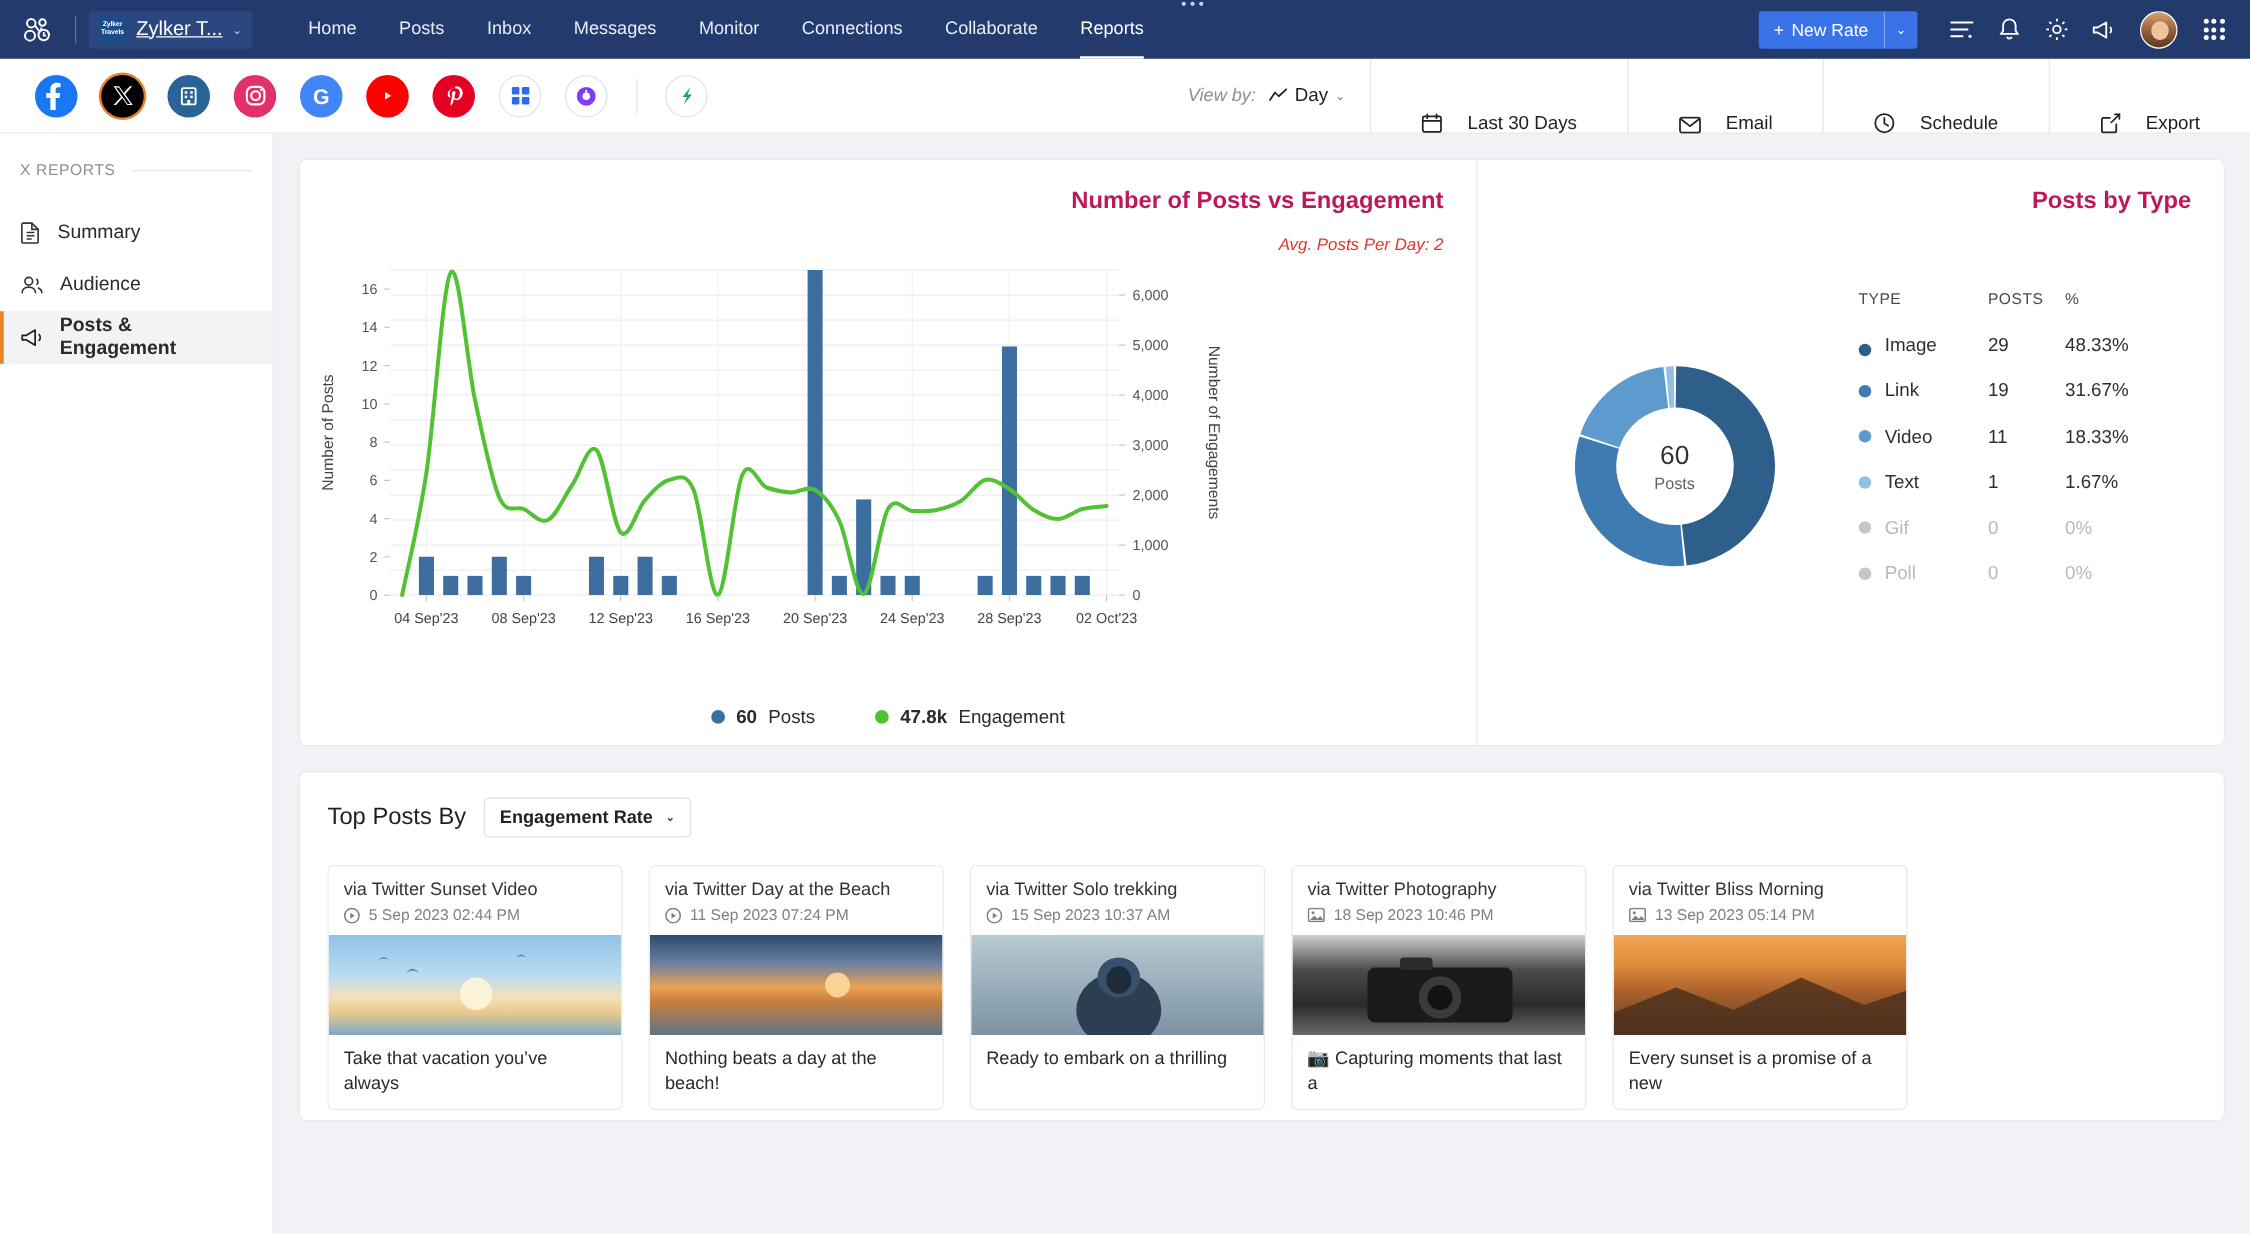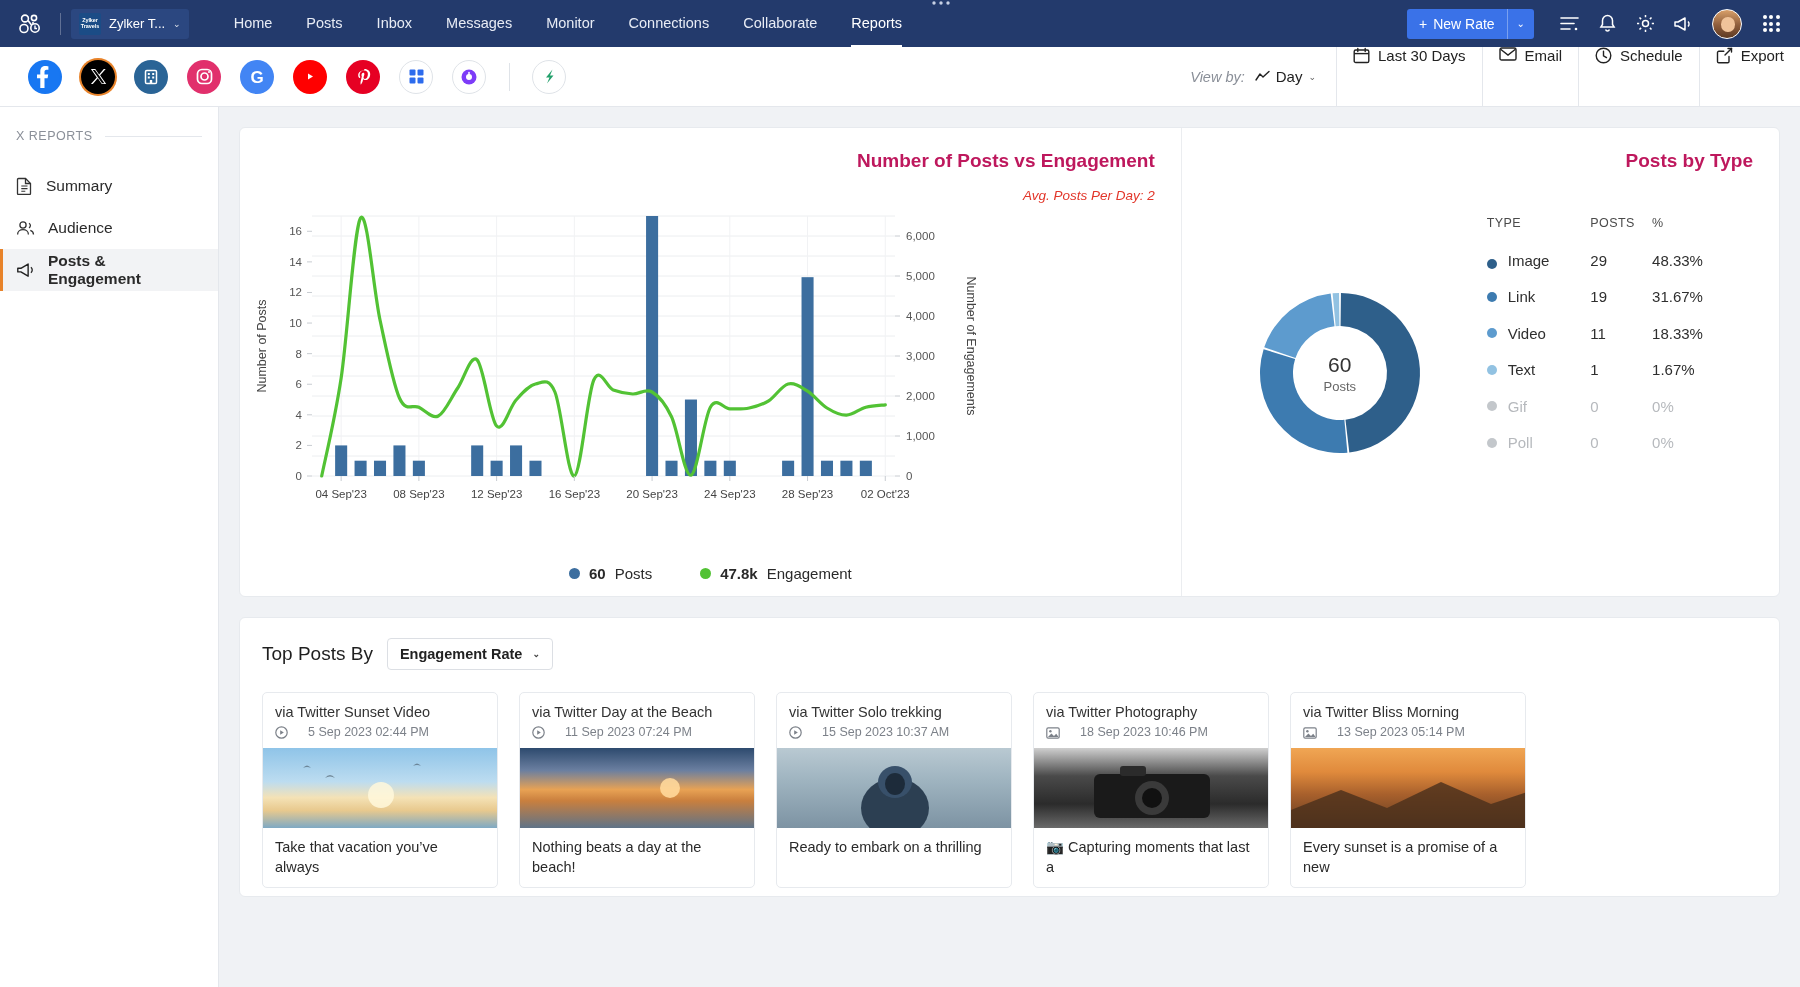--- a/index.html
+++ b/index.html
@@ -21,21 +21,21 @@
   .brand-chip {
     display:flex; align-items:center; gap:8px; background:#2b4780; border-radius:3px;
     padding:5px 8px; height:30px; cursor:pointer;
   }
   .brand-logo {
     width:22px; height:22px; border-radius:2px; background:#1b4c86;
     display:flex; align-items:center; justify-content:center; flex-direction:column;
     font-size:5.5px; line-height:1.05; font-weight:bold; color:#fff; letter-spacing:-.1px;
     overflow:hidden; text-align:center;
   }
-  .brand-name { font-size:13px; white-space:nowrap; }
+  .brand-name { font-size:16px; white-space:nowrap;text-decoration:underline; }
   .chev { font-size:9px; opacity:.85; }
   .navlinks { display:flex; align-items:flex-start; gap:0; margin-left:28px; height:47px; }
   .navlink {
     font-size:14.5px; color:#e8ecf5; padding:0 17px; height:47px; line-height:47px;
     cursor:pointer; white-space:nowrap; position:relative;
   }
   .navlink.active { color:#fff; font-weight:400; }
   .navlink.active::after {
     content:""; position:absolute; left:17px; right:17px; bottom:0; height:2px; background:#fff;
   }
@@ -72,21 +72,21 @@
   }
   .ch.sel { box-shadow:0 0 0 2px #e8832a; }
   .ch-sep { width:1px; height:28px; background:#dfe3e8; margin:0 22px 0 4px; }
   .ch-plain { width:34px; height:34px; border-radius:50%; border:1px solid #dfe3e8; display:flex;
     align-items:center; justify-content:center; cursor:pointer; margin-right:19px; flex:none; background:#fff;}
   .toolbar { margin-left:auto; display:flex; align-items:stretch; height:60px; }
   .viewby { display:flex; align-items:center; gap:10px; padding:0 20px; }
   .viewby-label { font-style:italic; color:#8a8f98; font-size:14.5px; }
   .viewby-val { display:flex; align-items:center; gap:6px; font-size:15px; color:#222; cursor:pointer; }
   .tbtn {
-    display:flex; align-items:flex-start; gap:8px; padding:0 16px; font-size:15px; color:#222;
+    display:flex; align-items:flex-end; gap:20px; padding:0 40px; font-size:15px; color:#222;
     border-left:1px solid #e4e7ec; cursor:pointer; height:60px;
   }
   .tbtn:first-child { border-left:1px solid #e4e7ec; }
 
   
   .body { display:flex; height:calc(987px - 47px - 60px); }
 
   .sidebar { width:219px; background:#fff; border-right:1px solid #e4e7ec; flex:none; padding-top:22px; }
   .side-head { display:flex; align-items:center; gap:12px; padding:0 16px; margin-bottom:22px; }
   .side-head span { font-size:12.5px; color:#8a8f98; letter-spacing:.5px; white-space:nowrap; }
@@ -111,41 +111,41 @@
   .chartwrap { position:absolute; left:0; right:0; top:78px; height:340px; }
   .legend { position:absolute; bottom:14px; left:0; right:0; display:flex; justify-content:center; gap:48px; }
   .legend-item { display:flex; align-items:center; gap:9px; font-size:15px; }
   .legend-dot { width:11px; height:11px; border-radius:50%; flex:none; }
 
   .donutzone { position:absolute; left:18px; top:120px; width:280px; height:250px; display:flex; align-items:center; justify-content:center; }
   .donut-center { position:absolute; text-align:center; }
   .donut-center .num { font-size:21px; color:#333; }
   .donut-center .lbl { font-size:13px; color:#666; margin-top:2px; }
 
-  .ptable { position:absolute; left:305px; top:88px; width:235px; font-size:15px; }
+  .ptable { position:absolute; left:305px; top:104px; width:235px; font-size:15px; }
   .ptable .hrow { display:flex; color:#4a4a4a; font-size:12.5px; letter-spacing:.4px; padding-bottom:12px; }
   .ptable .hrow div { }
   .c1 { width:104px; } .c2 { width:62px; text-align:left; } .c3 { width:70px; text-align:left; }
   .ptable .drow { display:flex; align-items:center; height:36.5px; color:#2f2f2f; }
   .ptable .drow.dim { color:#b6b9bd; }
   .pdot { width:10px; height:10px; border-radius:50%; margin-right:11px; flex:none; }
 
   
   .toppanel { padding:20px 22px 0 22px; height:280px; }
   .tp-head { display:flex; align-items:center; gap:14px; margin-bottom:22px; }
   .tp-title { font-size:19px; color:#1f1f1f; }
   .tp-select {
     border:1px solid #dcdfe4; border-radius:4px; padding:7px 12px; font-size:14.5px; font-weight:bold;
     display:flex; align-items:center; gap:10px; cursor:pointer; color:#222;
   }
   .cards { display:flex; gap:21px; }
   .pcard { width:236px; border:1px solid #e7eaee; border-radius:5px; overflow:hidden; background:#fff; flex:none; }
   .pc-top { padding:11px 12px 9px 12px; }
   .pc-via { font-size:14.5px; color:#333; margin-bottom:5px; white-space:nowrap; overflow:hidden; text-overflow:ellipsis; }
-  .pc-meta { display:flex; align-items:flex-end; gap:20px; font-size:12.5px; color:#7c8189; }
+  .pc-meta { display:flex; align-items:center; gap:7px; font-size:12.5px; color:#7c8189; }
   .pc-img { height:80px; width:100%; position:relative; overflow:hidden; }
   .pc-text { padding:10px 12px; font-size:14.5px; line-height:1.35; color:#2a2a2a; }
 
   .imgA { background:linear-gradient(180deg,#8fc4e8 0%,#bcdcf0 42%,#f4e2b6 62%,#e8c98e 78%,#7ea9c4 100%); }
   .imgB { background:linear-gradient(180deg,#2d4a6e 0%,#6b7fa0 28%,#e8a254 52%,#c97f3e 66%,#5f7388 100%); }
   .imgC { background:linear-gradient(180deg,#b9c9d2 0%,#9fb4c0 40%,#7d93a3 100%); }
   .imgD { background:linear-gradient(180deg,#cfcfcf 0%,#4a4a4a 35%,#2b2b2b 70%,#6a6a6a 100%); }
   .imgE { background:linear-gradient(180deg,#f0a654 0%,#e08a3c 30%,#a8602c 58%,#5e3a22 100%); }
   svg { display:block; }
 </style>

